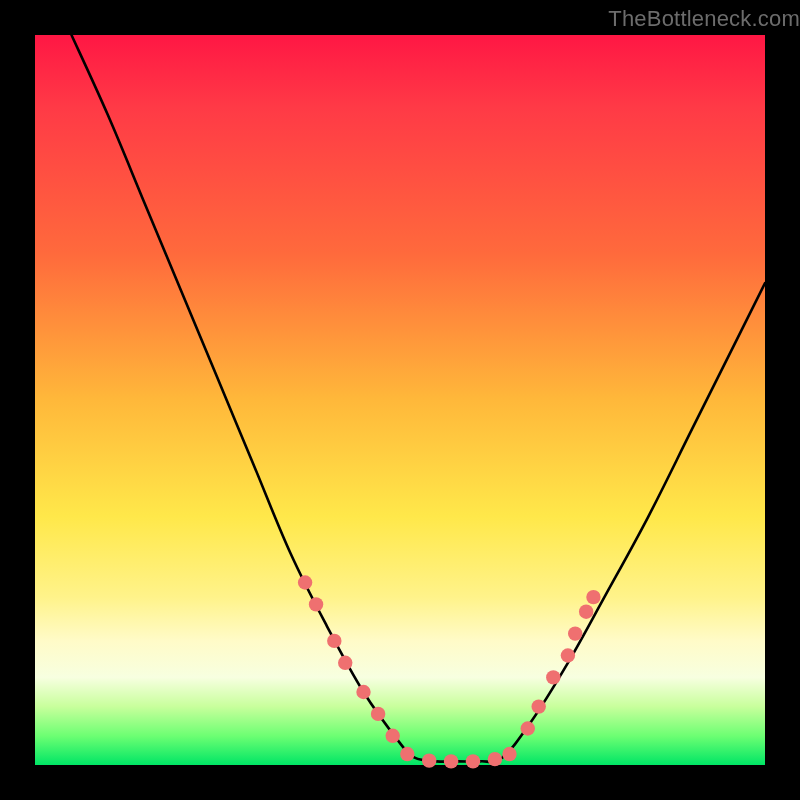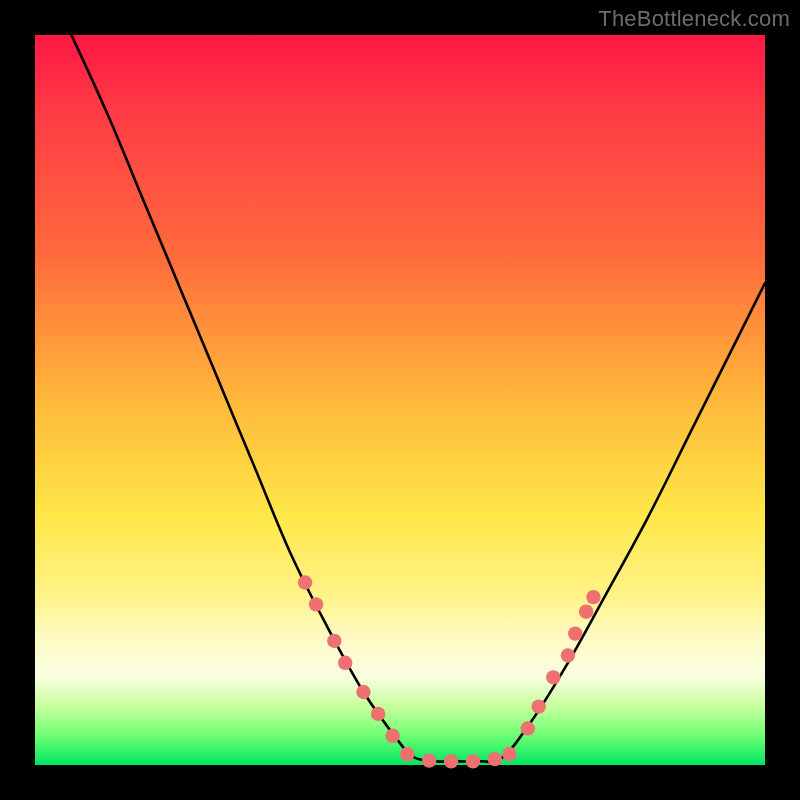--- a/index.html
+++ b/index.html
@@ -40,21 +40,21 @@
   }
   svg.curve {
     position: absolute;
     top: 0; left: 0;
     width: 730px; height: 730px;
     overflow: visible;
   }
   .watermark {
     position: absolute;
     top: 6px;
-    right: 10px;
+    right: 0;
     font-family: Arial, Helvetica, sans-serif;
     font-size: 22px;
     color: #6c6c6c;
     letter-spacing: 0.2px;
   }
 </style>
 </head>
 <body>
 
 <div class="frame">

